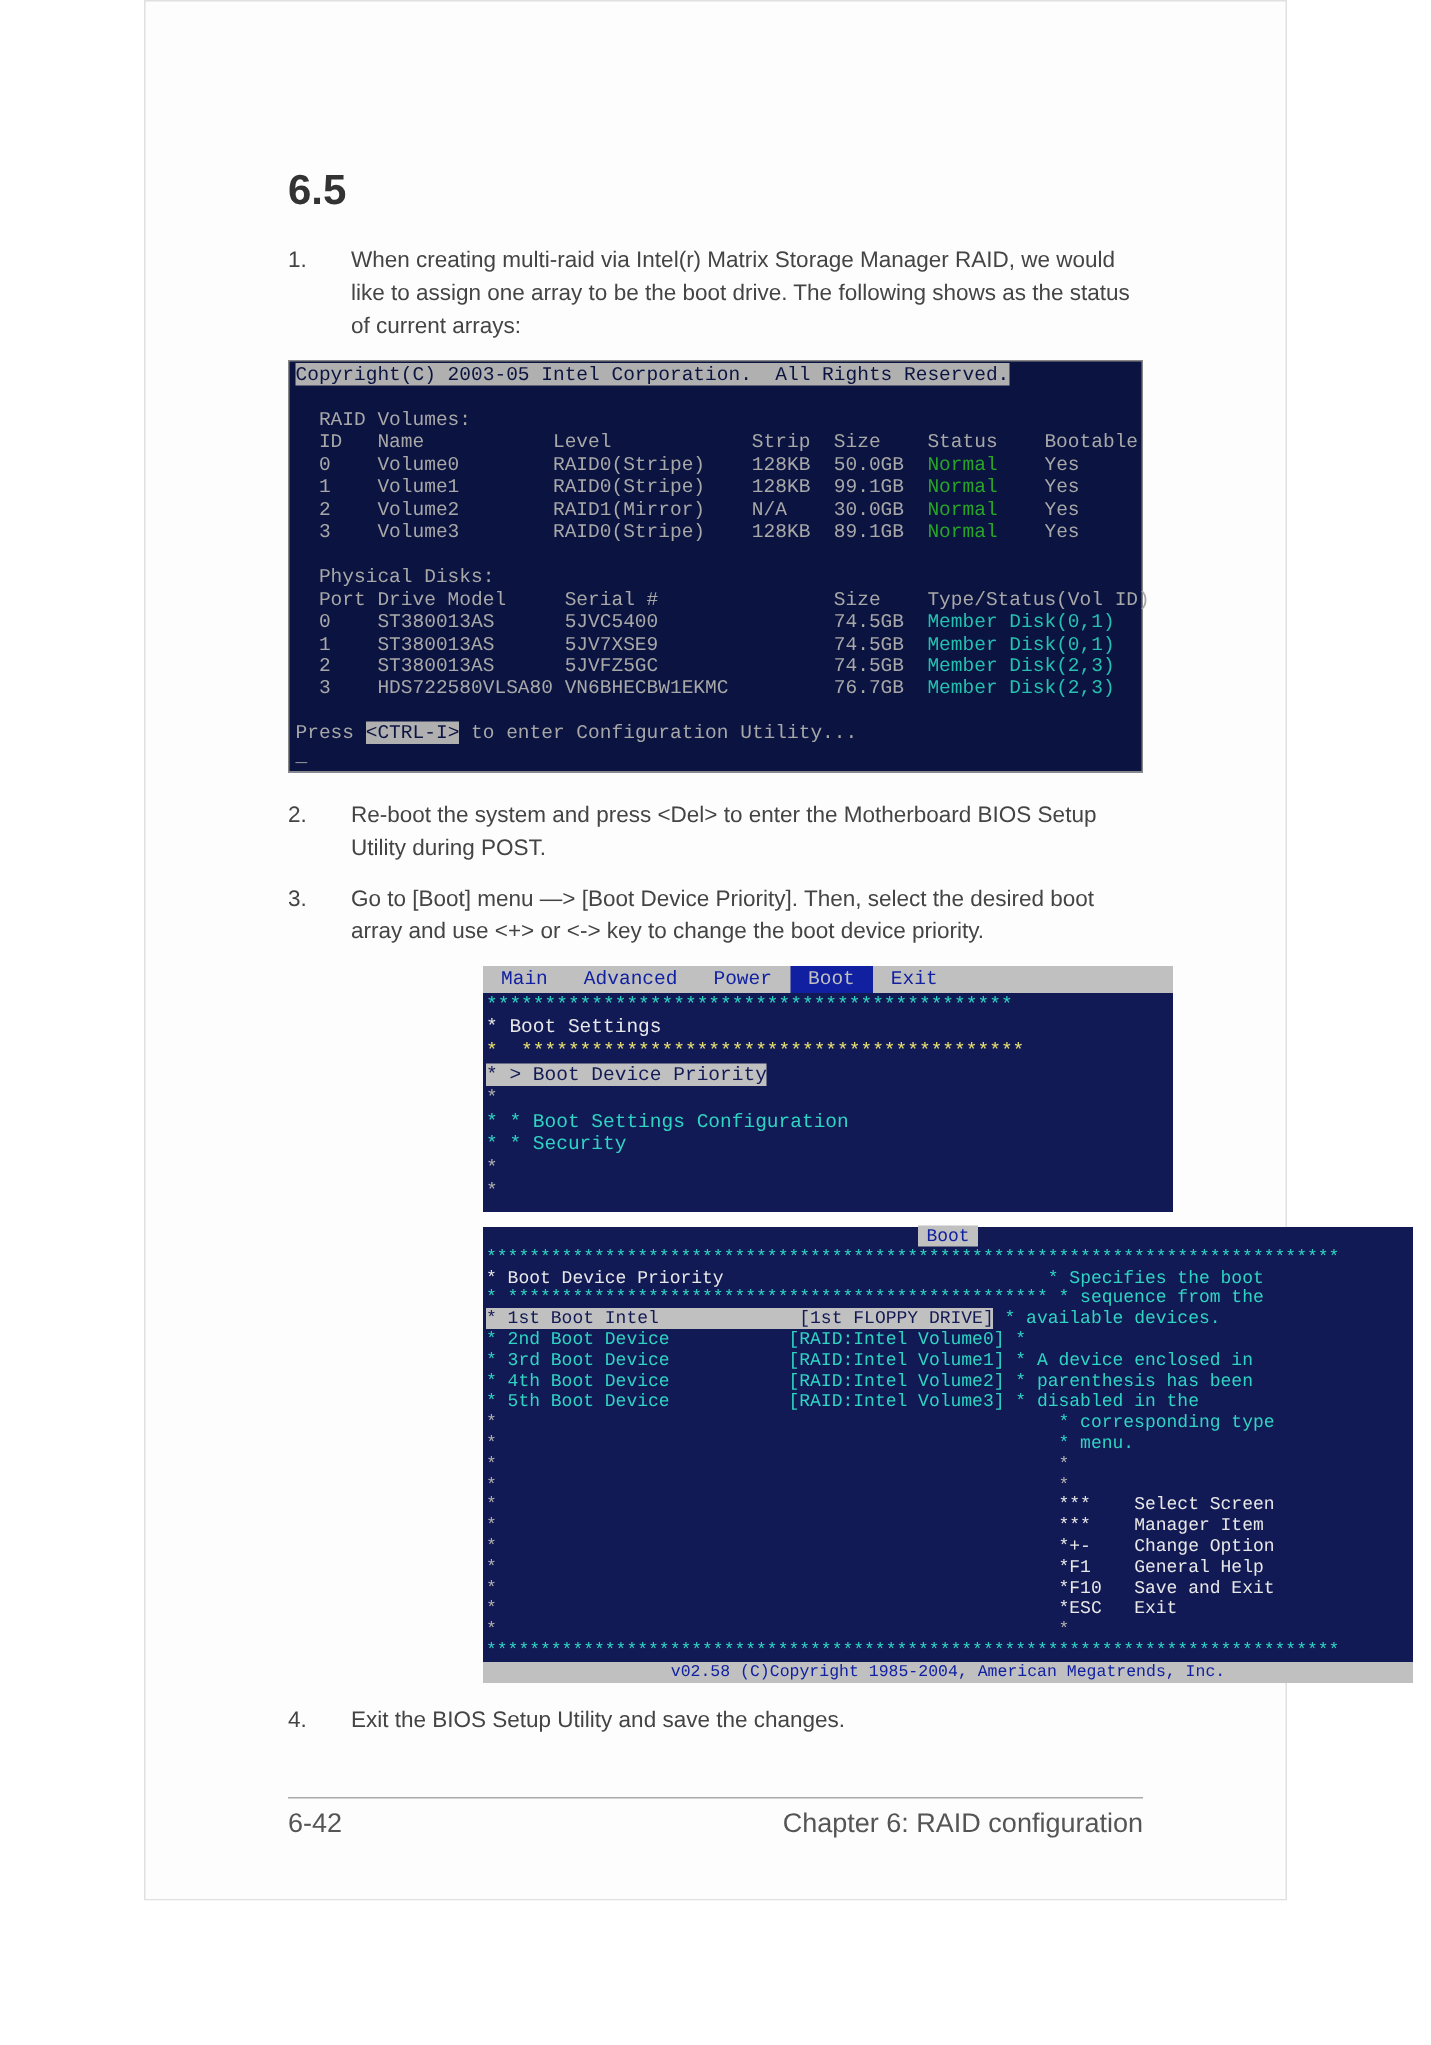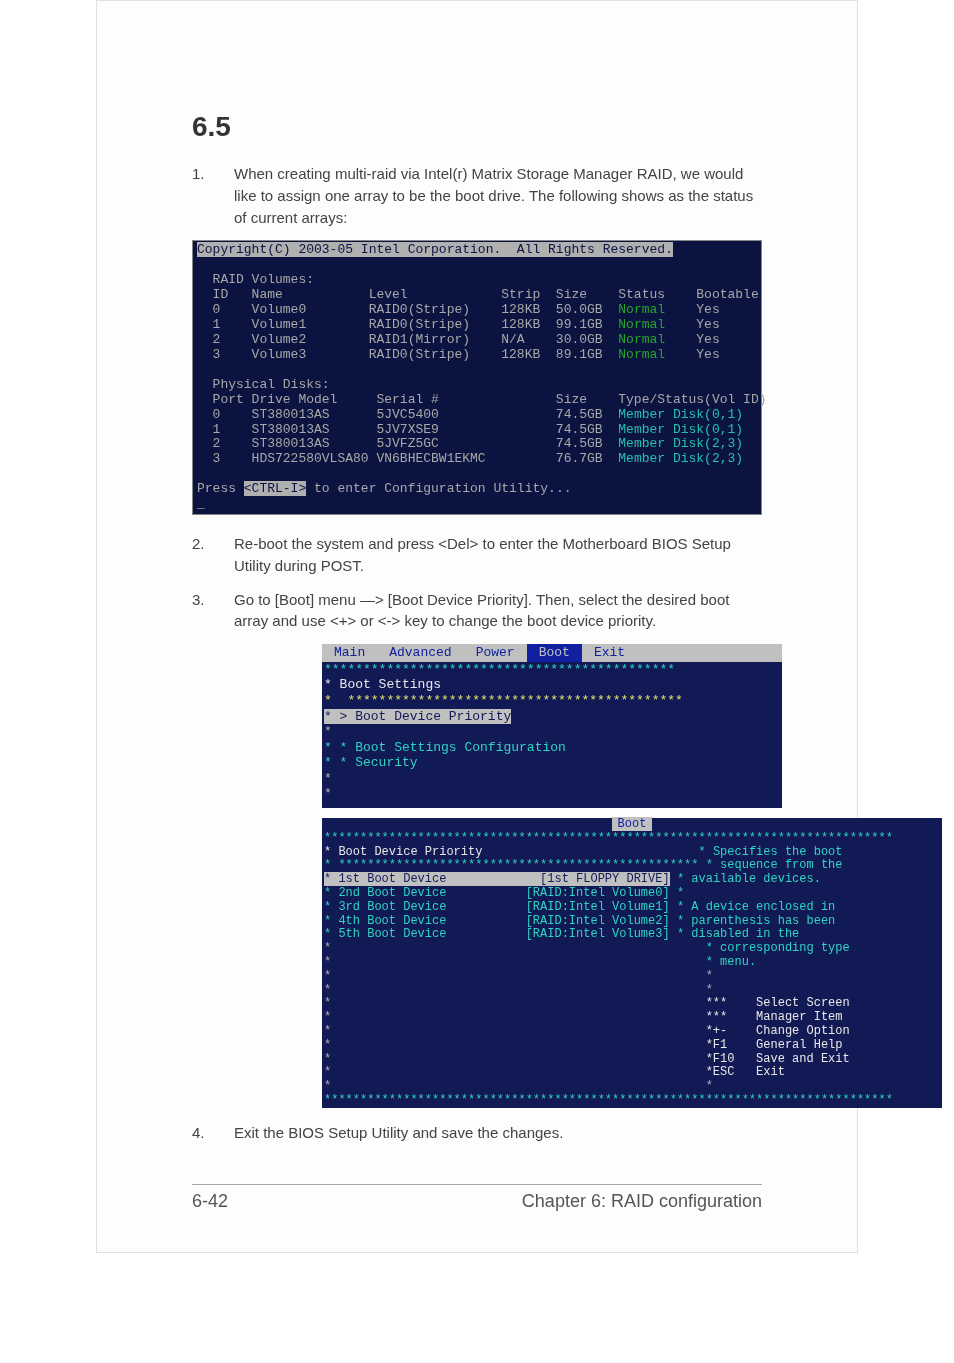--- a/index.html
+++ b/index.html
@@ -168,37 +168,38 @@
 <span class="cyan">* * Security</span>
 *
 *</div>
     </div>
 
     <div class="bios2">
       <div class="title"><span>Boot</span></div>
 <div class="body"><span class="cyan">*******************************************************************************</span>
 <span class="white">* Boot Device Priority</span>                              <span class="cyan">* Specifies the boot</span>
 <span class="cyan">* ************************************************** </span><span class="cyan">* sequence from the</span>
-<span class="sel"><span>* 1st Boot Device</span>             <span>[1st FLOPPY DRIVE]</span></span> <span class="cyan">* available devices.</span>
+<span class="sel"><span>* 1st Boot Intel</span>             <span>[1st FLOPPY DRIVE]</span></span> <span class="cyan">* available devices.</span>
 <span class="cyan"><span>* 2nd Boot Device</span>           <span>[RAID:Intel Volume0]</span></span> <span class="cyan">*</span>
 <span class="cyan"><span>* 3rd Boot Device</span>           <span>[RAID:Intel Volume1]</span></span> <span class="cyan">* A device enclosed in</span>
 <span class="cyan"><span>* 4th Boot Device</span>           <span>[RAID:Intel Volume2]</span></span> <span class="cyan">* parenthesis has been</span>
 <span class="cyan"><span>* 5th Boot Device</span>           <span>[RAID:Intel Volume3]</span></span> <span class="cyan">* disabled in the</span>
 *                                                    <span class="cyan">* corresponding type</span>
 *                                                    <span class="cyan">* menu.</span>
 *                                                    *
 *                                                    *
 *                                                    <span class="white"><span>***</span>    <span>Select Screen</span></span>
 *                                                    <span class="white"><span>***</span>    <span>Manager Item</span></span>
 *                                                    <span class="white"><span>*+-</span>    <span>Change Option</span></span>
 *                                                    <span class="white"><span>*F1</span>    <span>General Help</span></span>
 *                                                    <span class="white"><span>*F10</span>   <span>Save and Exit</span></span>
 *                                                    <span class="white"><span>*ESC</span>   <span>Exit</span></span>
 *                                                    *
 <span class="cyan">*******************************************************************************</span></div>
+      <div class="footer">v02.58 (C)Copyright 1985-2004, American Megatrends, Inc.</div>
     </div>
 
     <div class="step">
       <div class="step-num">4.</div>
       <div class="step-text">Exit the BIOS Setup Utility and save the changes.</div>
     </div>
 
   </div>
 
   <hr class="footline">

